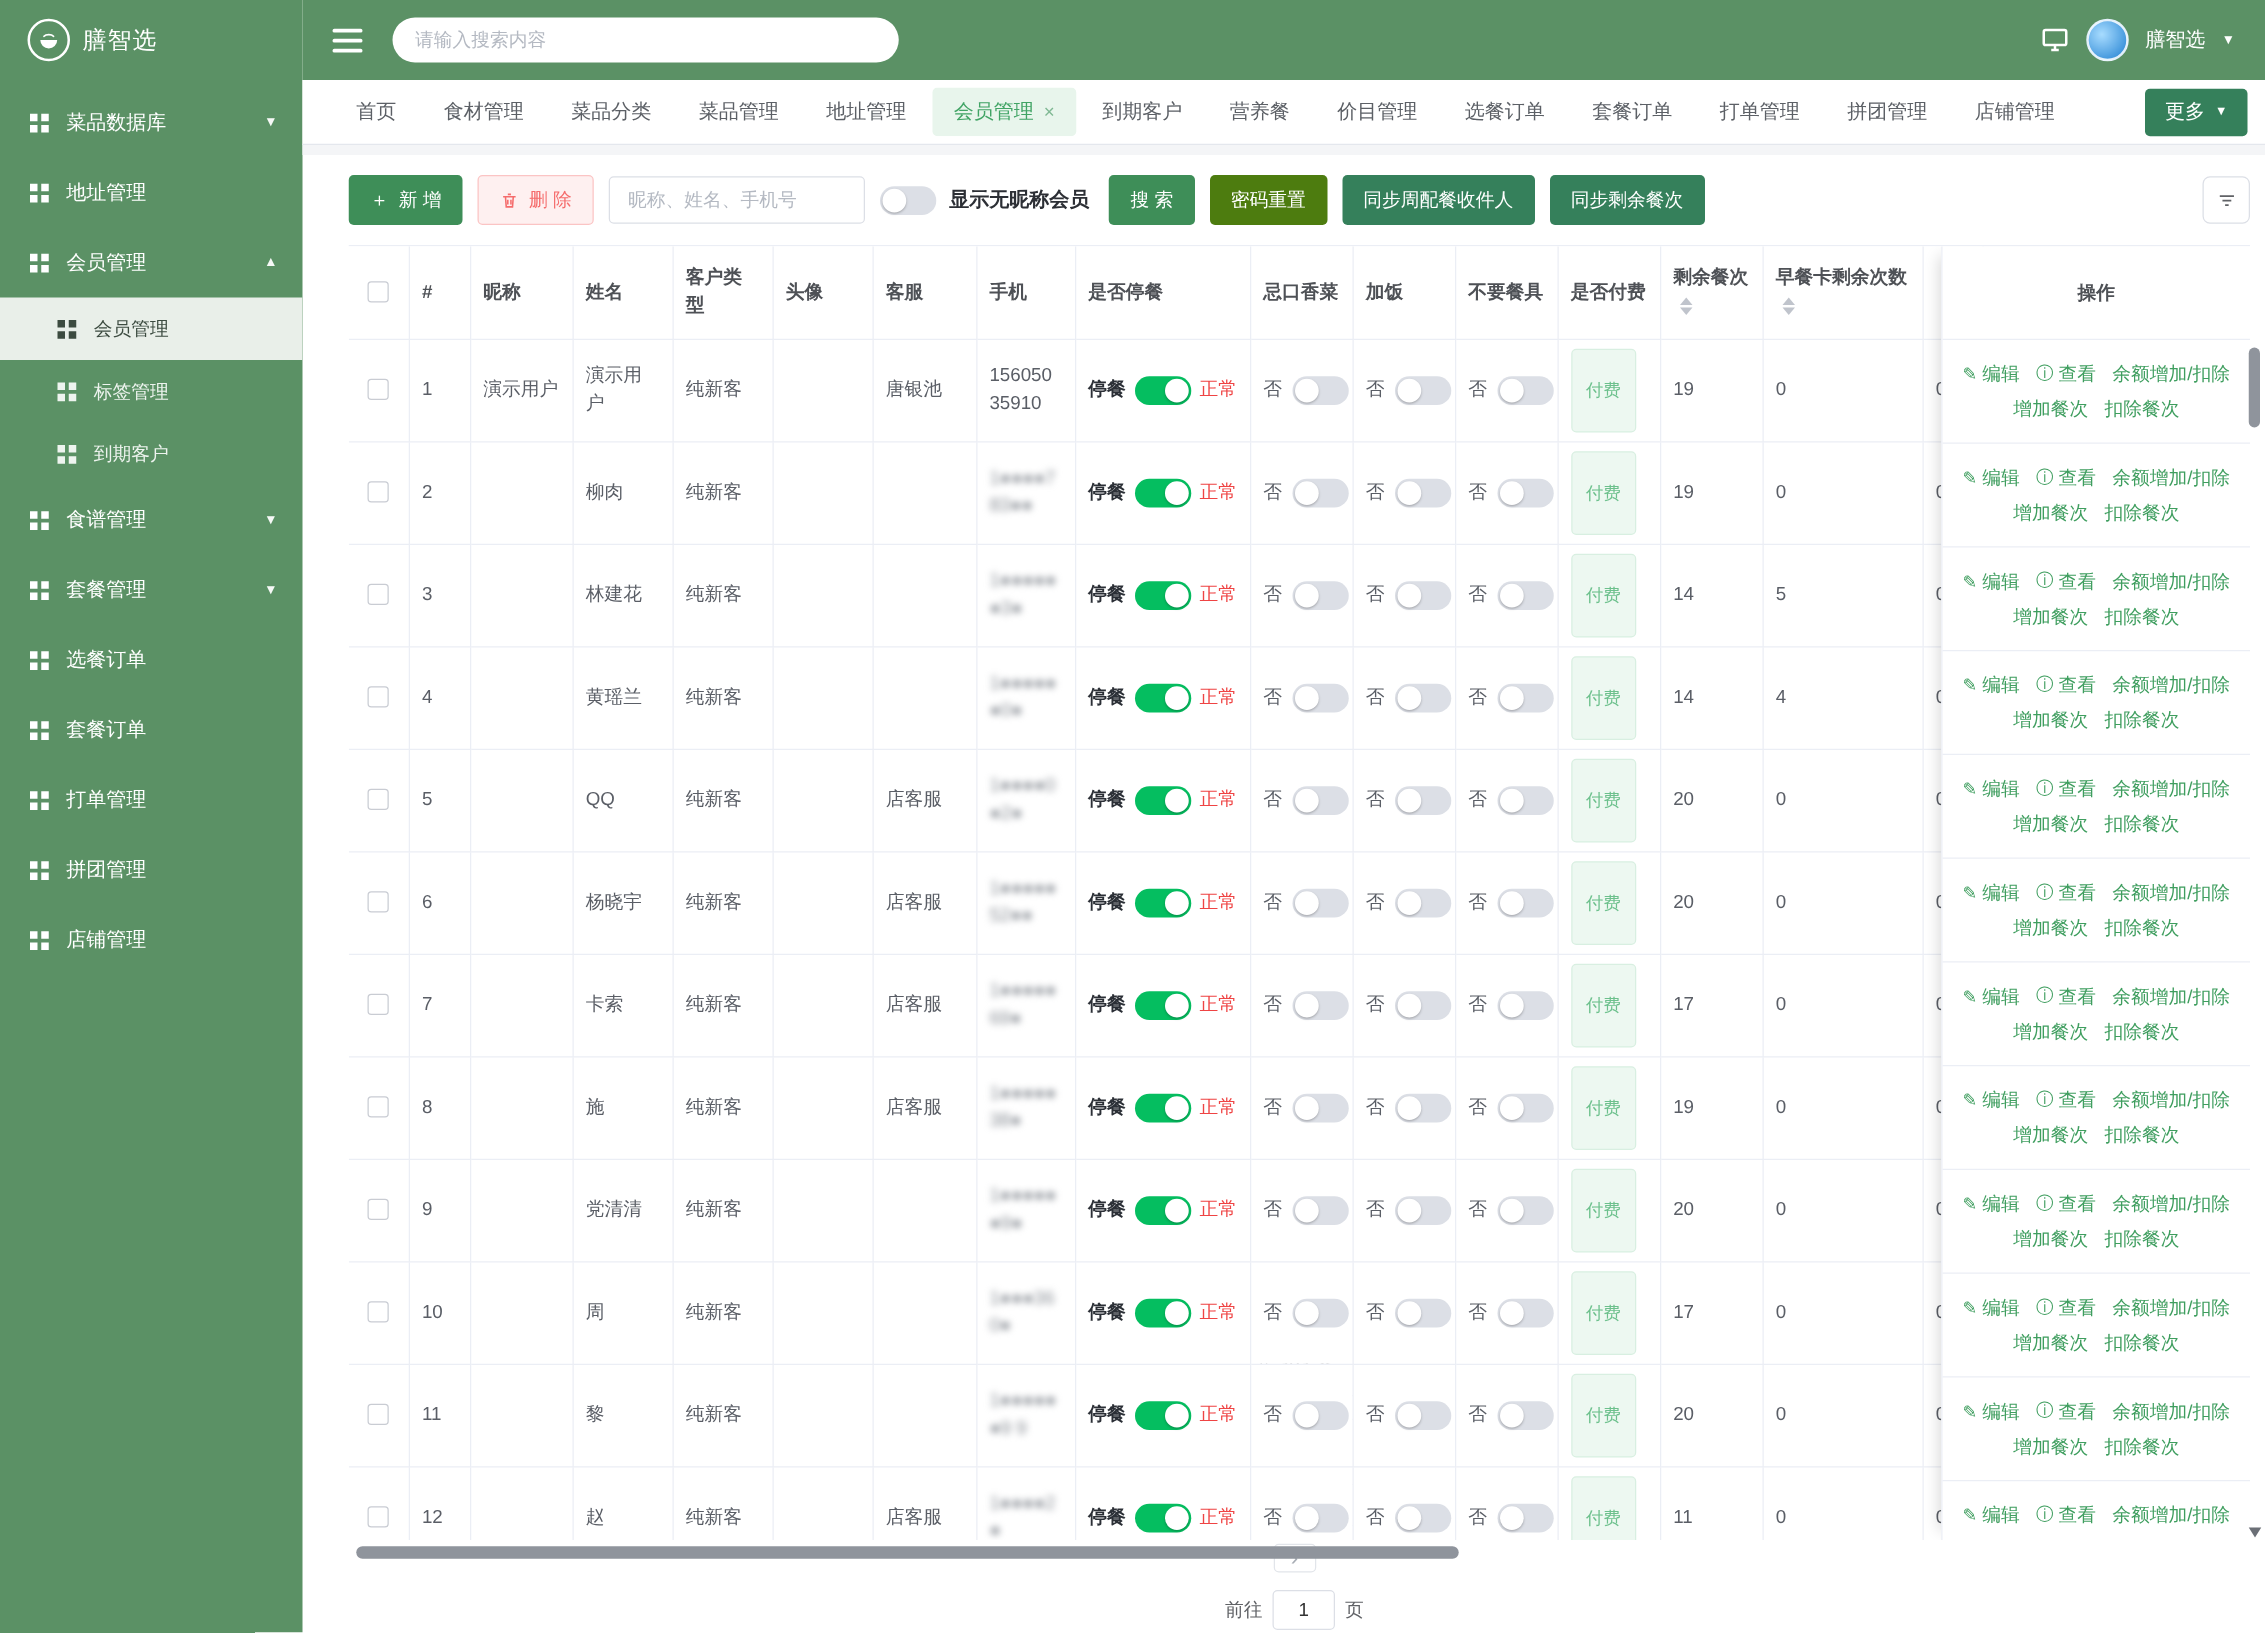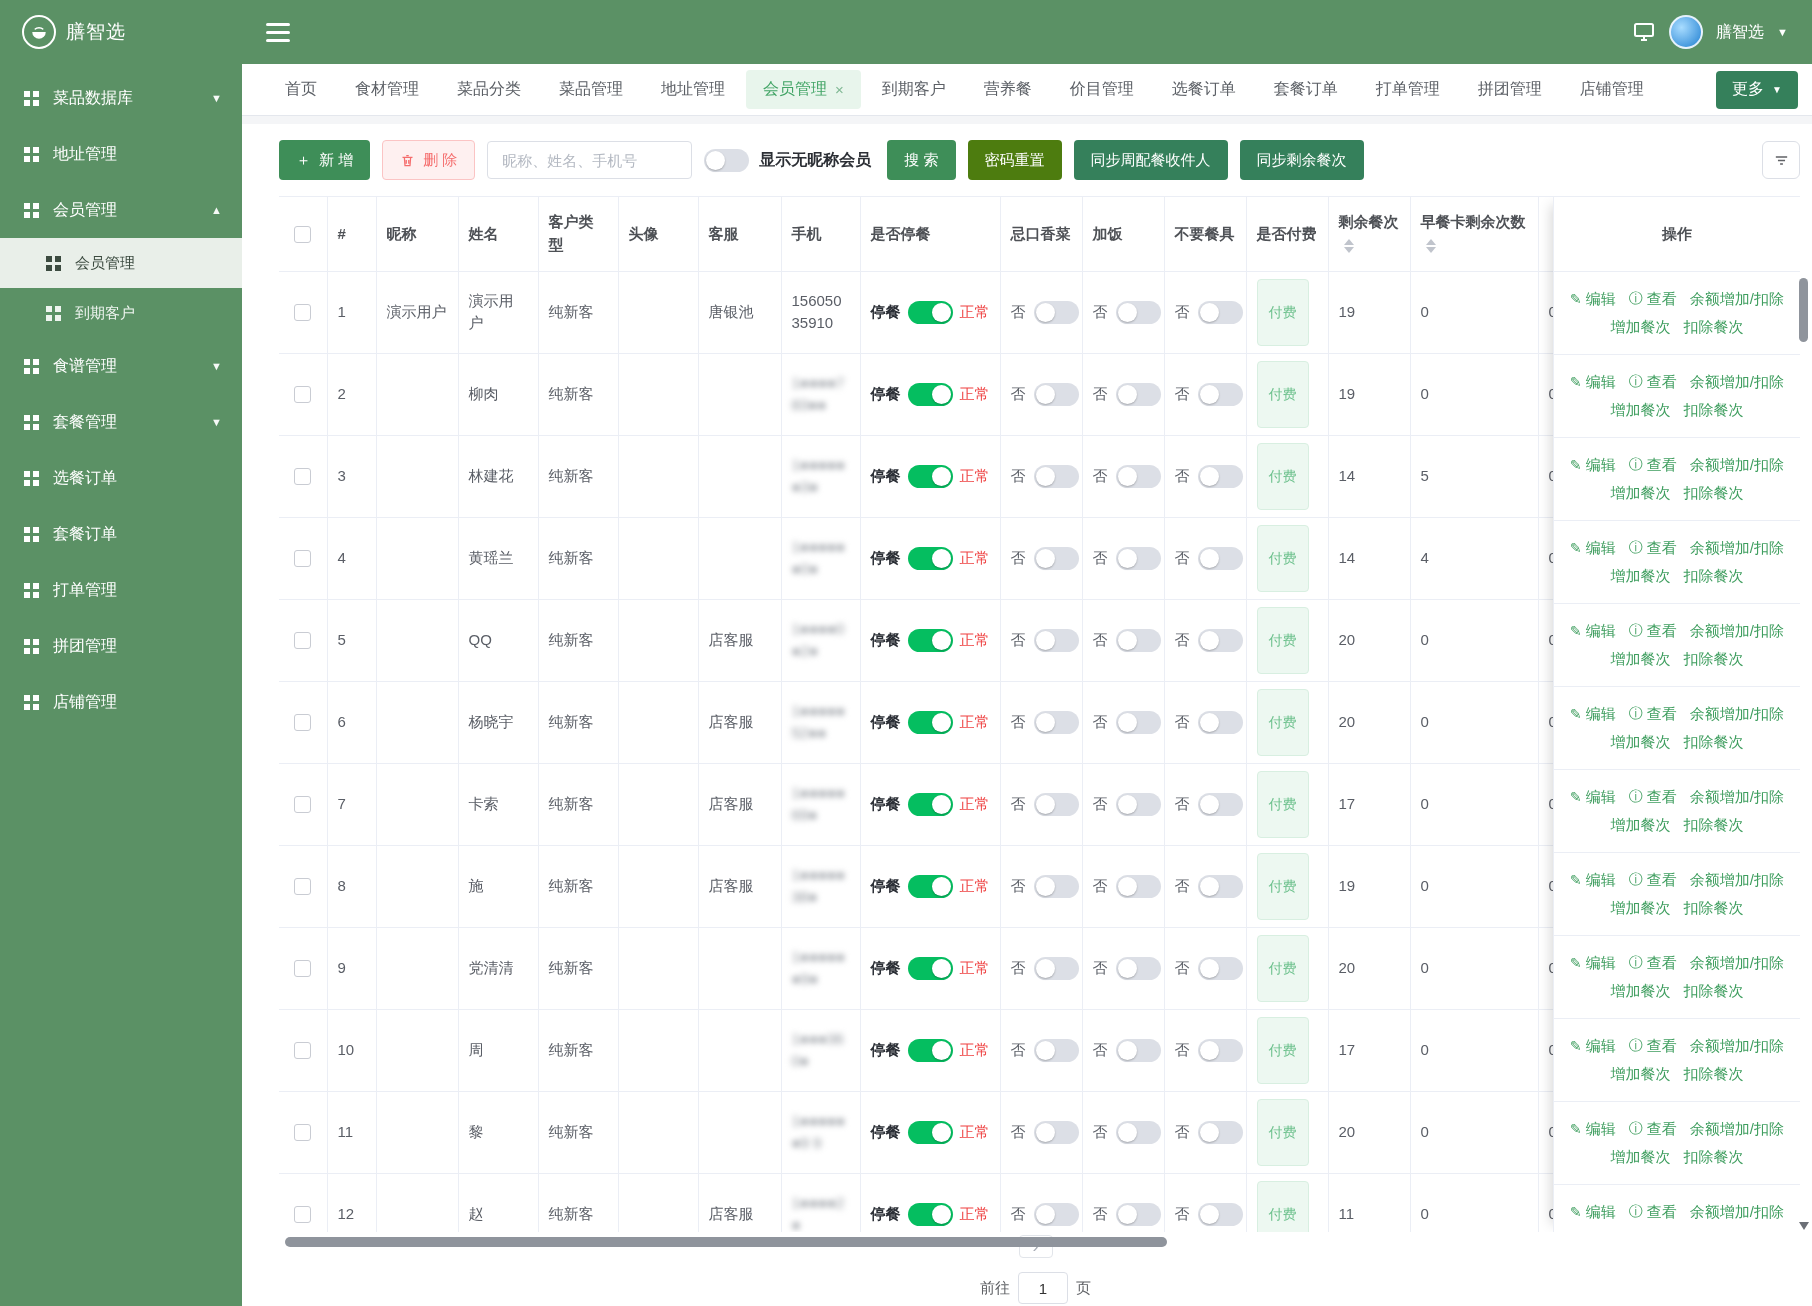--- a/index.html
+++ b/index.html
@@ -141,20 +141,24 @@
         <span class="s-label">会员管理</span>
         <span class="chev">▲</span>
       </div>
       <div class="s-sub">
         <div class="s-child active">
           <span class="grid-icon"></span>
           <span class="s-label">会员管理</span>
         </div>
         <div class="s-child">
           <span class="grid-icon"></span>
+          <span class="s-label">标签管理</span>
+        </div>
+        <div class="s-child">
+          <span class="grid-icon"></span>
           <span class="s-label">到期客户</span>
         </div>
       </div>
       <div class="s-item">
         <span class="grid-icon"></span>
         <span class="s-label">食谱管理</span>
         <span class="chev">▼</span>
       </div>
       <div class="s-item">
         <span class="grid-icon"></span>
@@ -185,20 +189,23 @@
 </aside>
 
 <div class="main">
 
   <header class="topbar">
     <span class="hamburger">
         <i></i>
         <i></i>
         <i></i>
       </span>
+    <div class="searchpill">
+      <input placeholder="请输入搜索内容" style="">
+    </div>
     <div class="topbar-right">
       <span style="cursor:pointer;display:flex;">
         <svg width="24" height="24" viewBox="0 0 24 24" fill="none" stroke="#fff" stroke-width="2">
             <rect x="3" y="4" width="18" height="12" rx="1.5"></rect>
             <path d="M9 20h6M12 16v4"></path>
           </svg>
       </span>
       <span class="avatar"></span>
       <span class="username">膳智选</span>
       <span class="tb-caret">▼</span>

